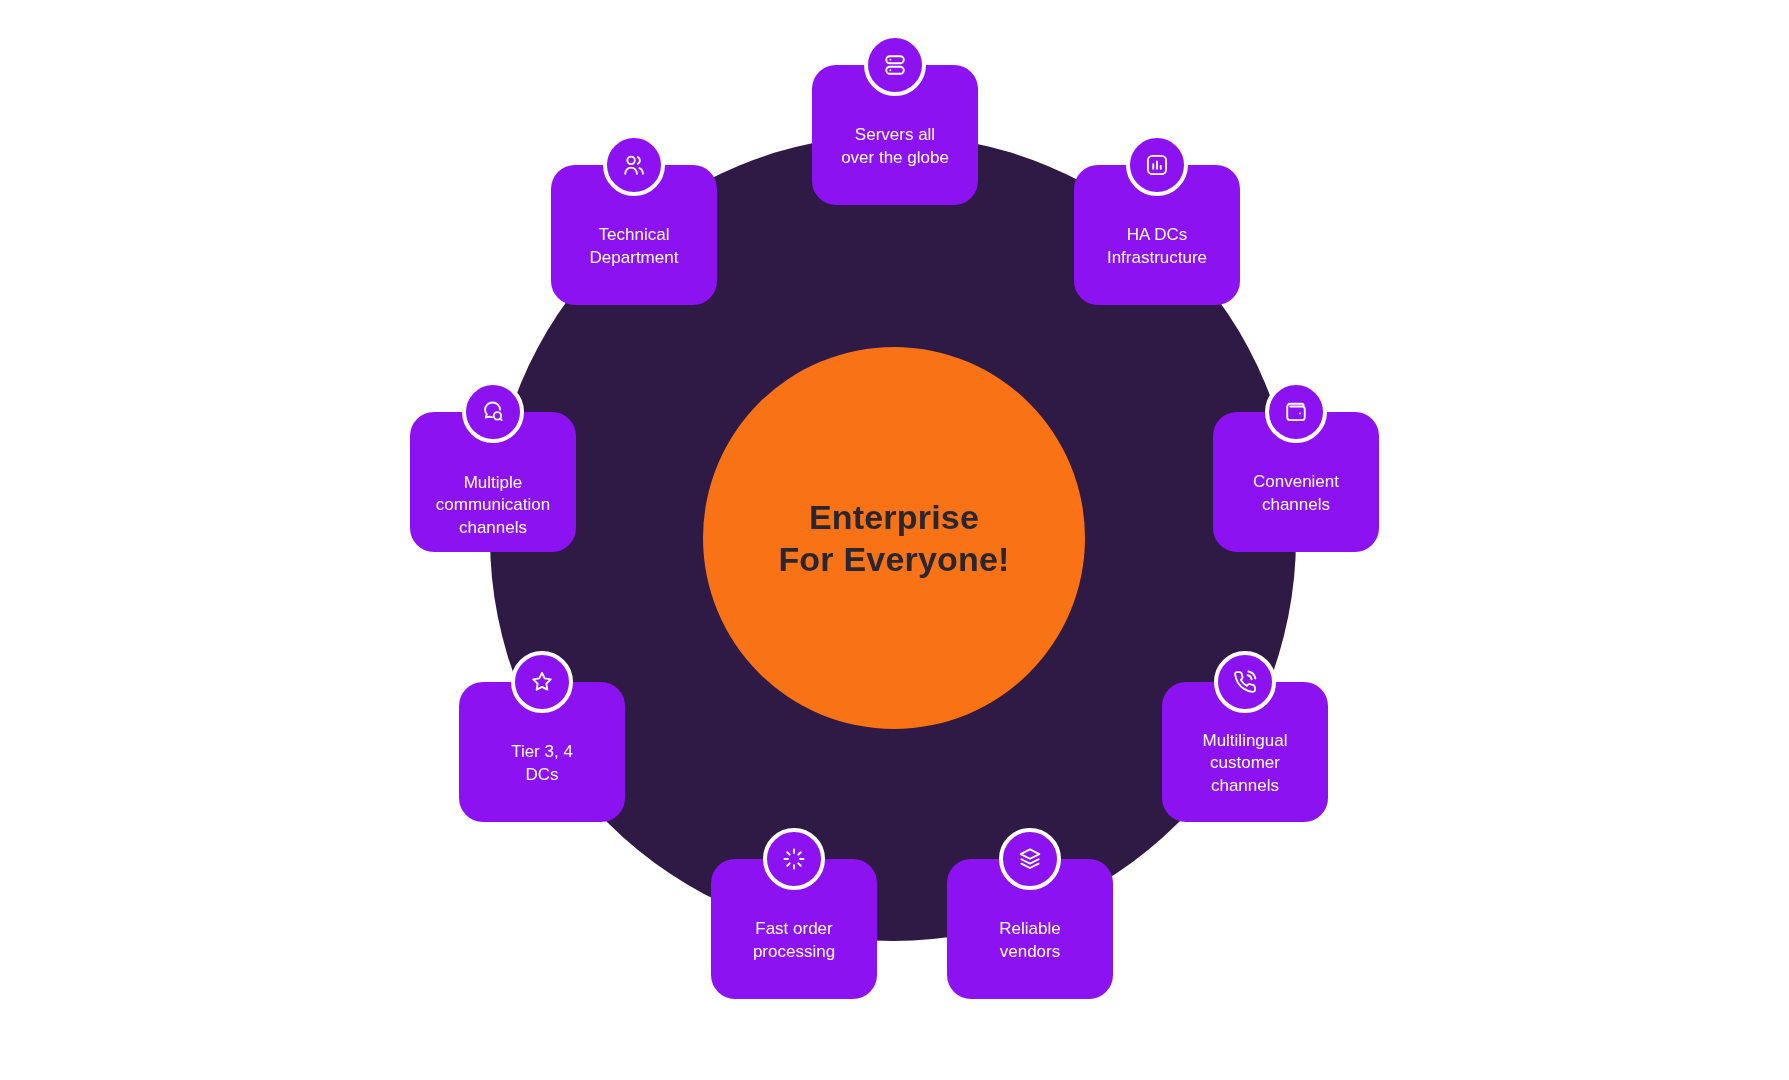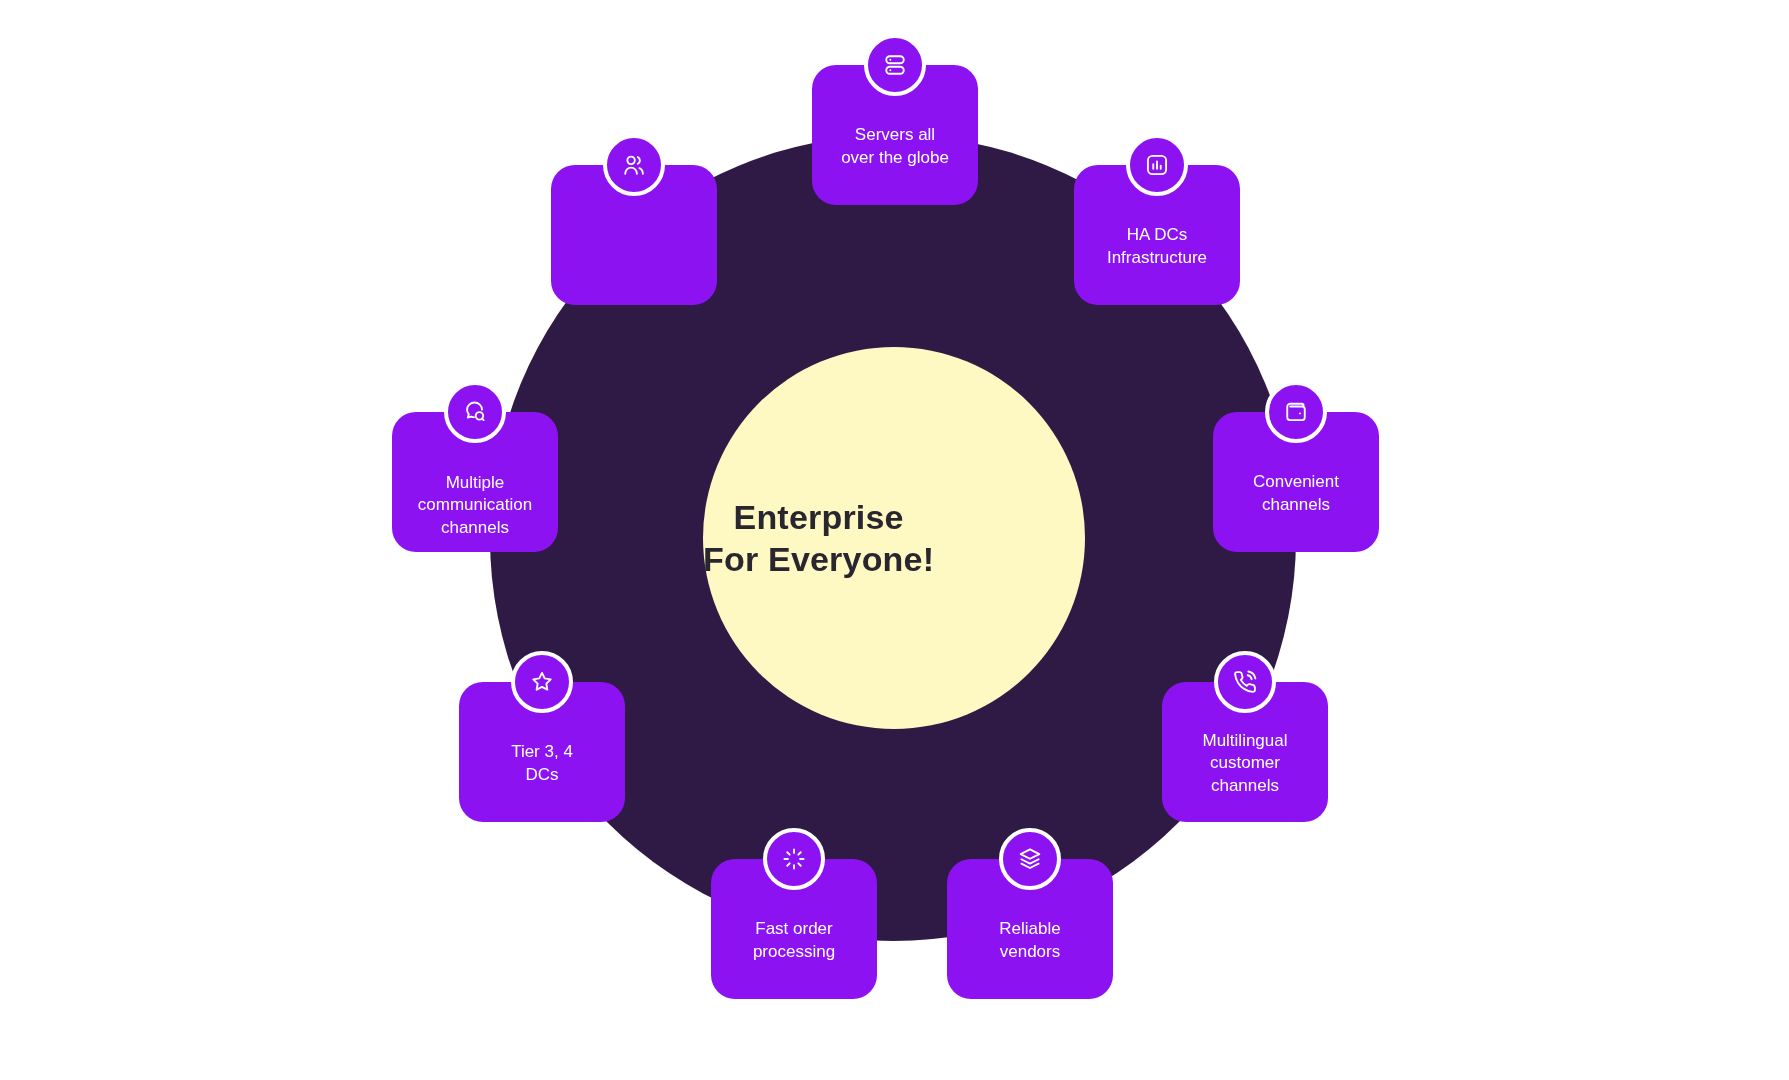--- a/index.html
+++ b/index.html
@@ -26,24 +26,25 @@
     width: 806px; height: 806px;
     border-radius: 50%;
     background: var(--ring-dark);
     z-index: 0;
   }
   .center-circle {
     position: absolute;
     left: 703px; top: 347px;
     width: 382px; height: 382px;
     border-radius: 50%;
-    background: #fef9c3;
+    background: #f97316;
     z-index: 1;
     display: flex;
     align-items: center;
+    justify-content: center;
   }
   .center-title {
     font-size: 34px;
     font-weight: 700;
     line-height: 1.25;
     color: var(--title-text);
     text-align: center;
     white-space: pre-line;
     letter-spacing: 0.2px;
   }
@@ -79,21 +80,21 @@
     white-space: pre-line;
     color: var(--card-text);
     font-size: 17px;
     line-height: 1.3;
     padding: 0 6px 8px;
   }
   .card-servers      { left: 812px;  top: 65px; }
   .card-technical    { left: 551px;  top: 165px; }
   .card-hadcs        { left: 1074px; top: 165px; }
   .card-payments     { left: 1213px; top: 412px; }
-  .card-channels     { left: 392px;  top: 412px; gap: 24px; }
+  .card-channels     { left: 410px;  top: 412px; gap: 24px; }
   .card-tier         { left: 459px;  top: 682px; }
   .card-multilingual { left: 1162px; top: 682px; }
   .card-fastorder    { left: 711px;  top: 859px; }
   .card-vendors      { left: 947px;  top: 859px; }
 </style>
 </head>
 <body>
 
 <div class="canvas">
 
@@ -118,20 +119,22 @@
 
   <div class="card card-technical">
     <div class="icon-circle">
       <svg viewBox="0 0 24 24" width="28" height="28" fill="none" stroke="currentColor" stroke-width="1.6" stroke-linecap="round" stroke-linejoin="round">
         <circle cx="9.5" cy="8" r="3.2"></circle>
         <path d="M4.5 19.5c0-2.9 2.2-5.2 5-5.2s5 2.3 5 5.2"></path>
         <path d="M15.3 5.2a3.2 3.2 0 0 1 0 5.7"></path>
         <path d="M16.6 14.7c1.9.8 3 2.6 3 4.8"></path>
       </svg>
     </div>
+    <div class="card-label">Technical
+Department</div>
   </div>
 
   <div class="card card-hadcs">
     <div class="icon-circle">
       <svg viewBox="0 0 24 24" width="28" height="28" fill="none" stroke="currentColor" stroke-width="1.6" stroke-linecap="round" stroke-linejoin="round">
         <rect x="4.2" y="4.2" width="15.6" height="15.6" rx="4"></rect>
         <path d="M8.8 15.2v-4M12 15.2V9M15.2 15.2v-2.6"></path>
       </svg>
     </div>
     <div class="card-label">HA DCs

